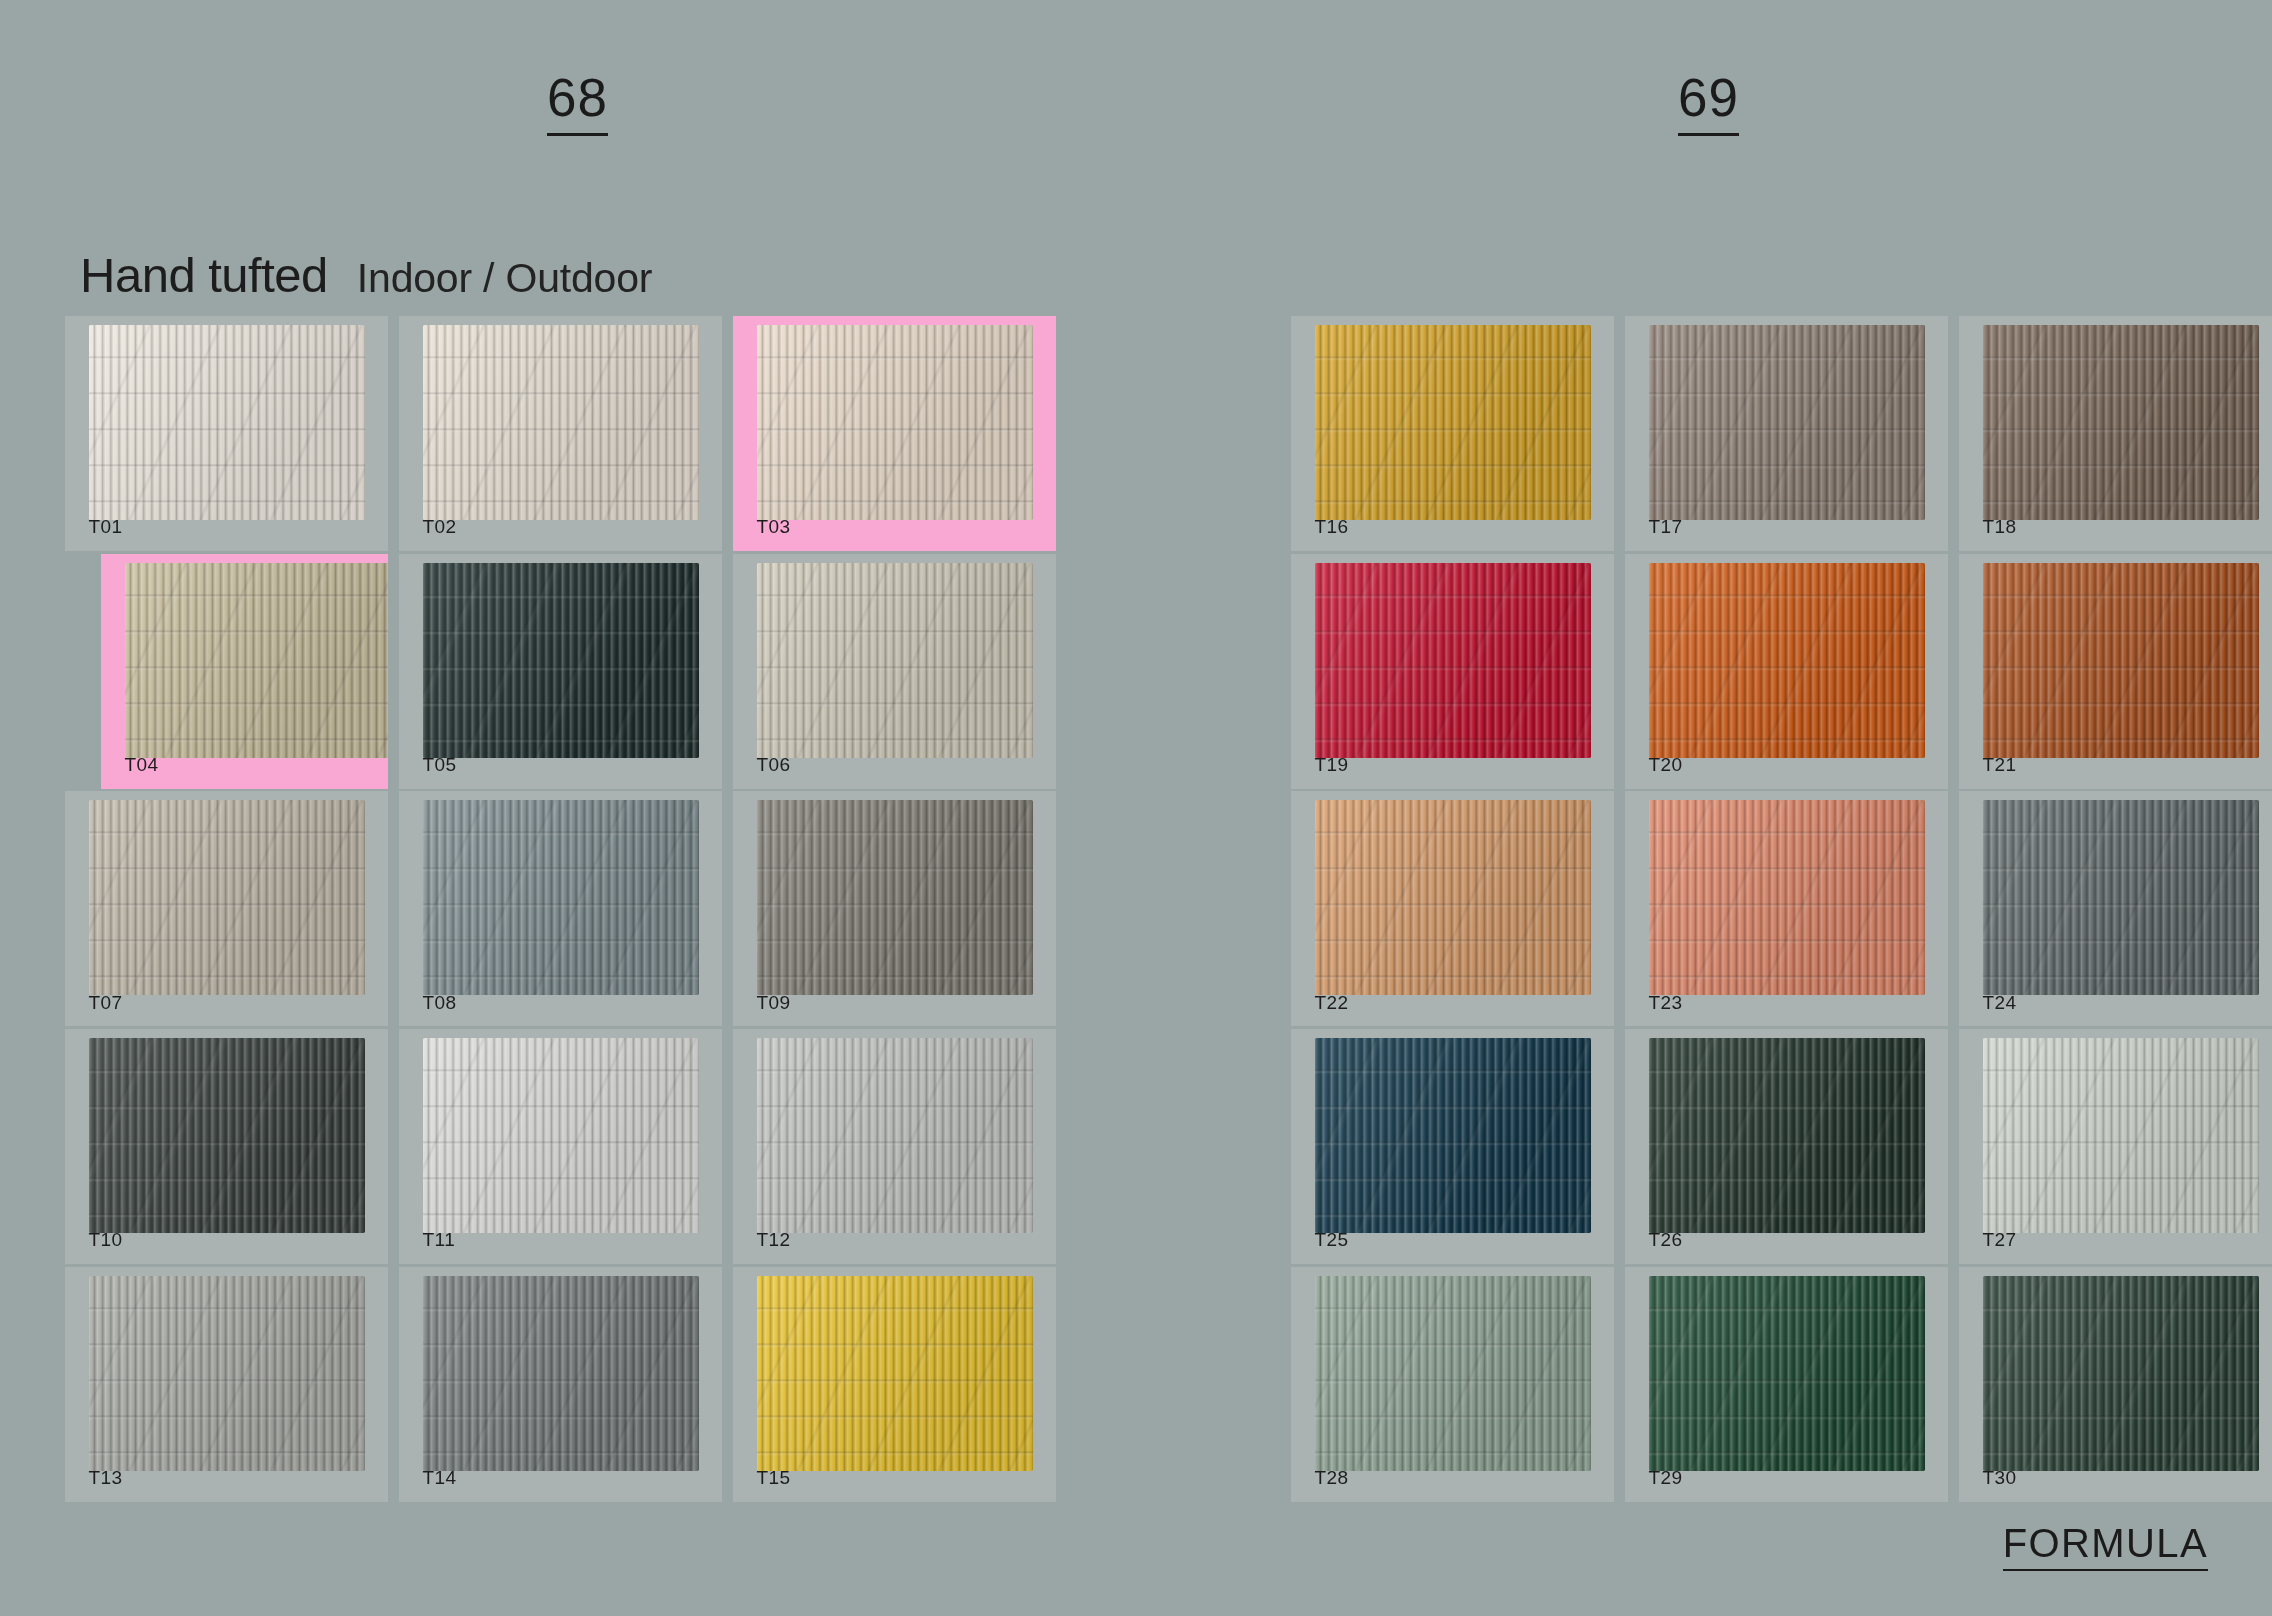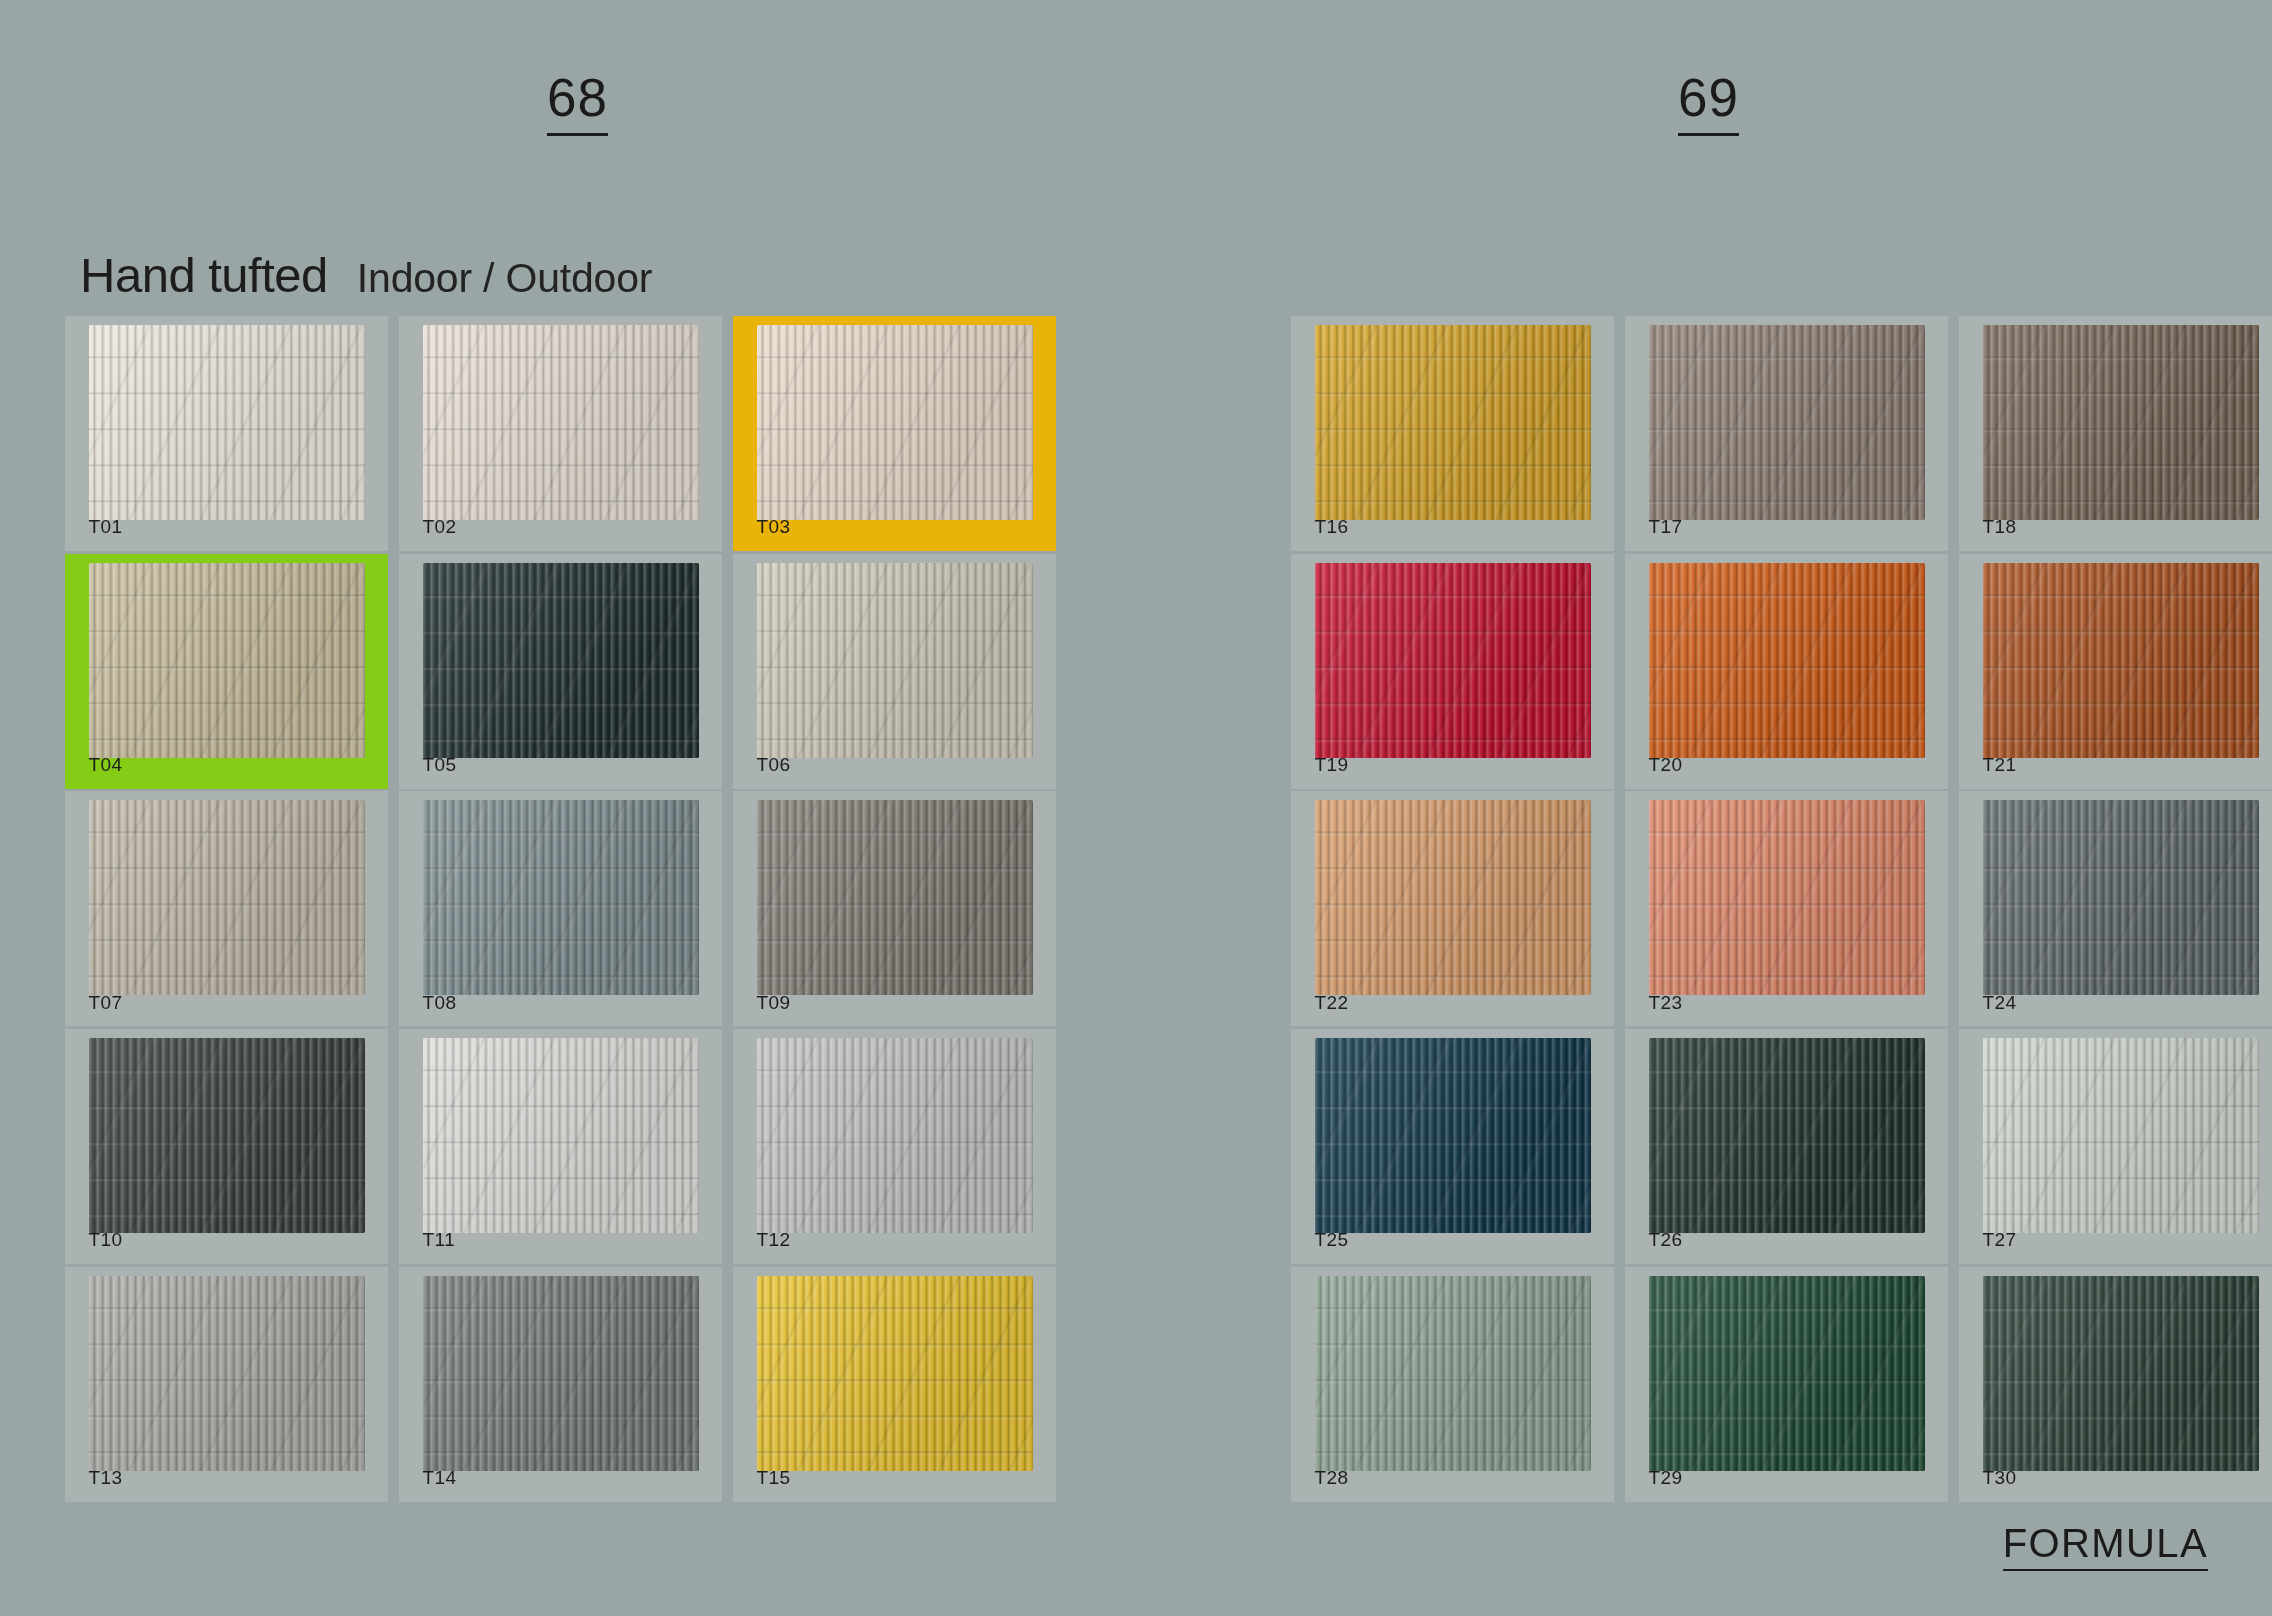--- a/index.html
+++ b/index.html
@@ -171,29 +171,29 @@
       <div class="tile-label">T01</div>
     </div>
     <div class="tile" style="background: rgb(170, 179, 177);">
       <div class="swatch" style="background-color: rgb(230, 222, 210);">
         <div class="tex"></div>
         <div class="tex2"></div>
         <div class="vig"></div>
       </div>
       <div class="tile-label">T02</div>
     </div>
-    <div class="tile" style="background: #eab308;">
+    <div class="tile" style="background: #f9a8d4;">
       <div class="swatch" style="background-color: rgb(232, 217, 200);">
         <div class="tex"></div>
         <div class="tex2"></div>
         <div class="vig"></div>
       </div>
       <div class="tile-label">T03</div>
     </div>
-    <div class="tile" style="background: #84cc16;">
+    <div class="tile" style="background: #f9a8d4; margin-left: 36px;">
       <div class="swatch" style="background-color: rgb(198, 187, 154);">
         <div class="tex"></div>
         <div class="tex2"></div>
         <div class="vig"></div>
       </div>
       <div class="tile-label">T04</div>
     </div>
     <div class="tile" style="background: rgb(170, 179, 177);">
       <div class="swatch" style="background-color: rgb(32, 48, 47);">
         <div class="tex"></div>

